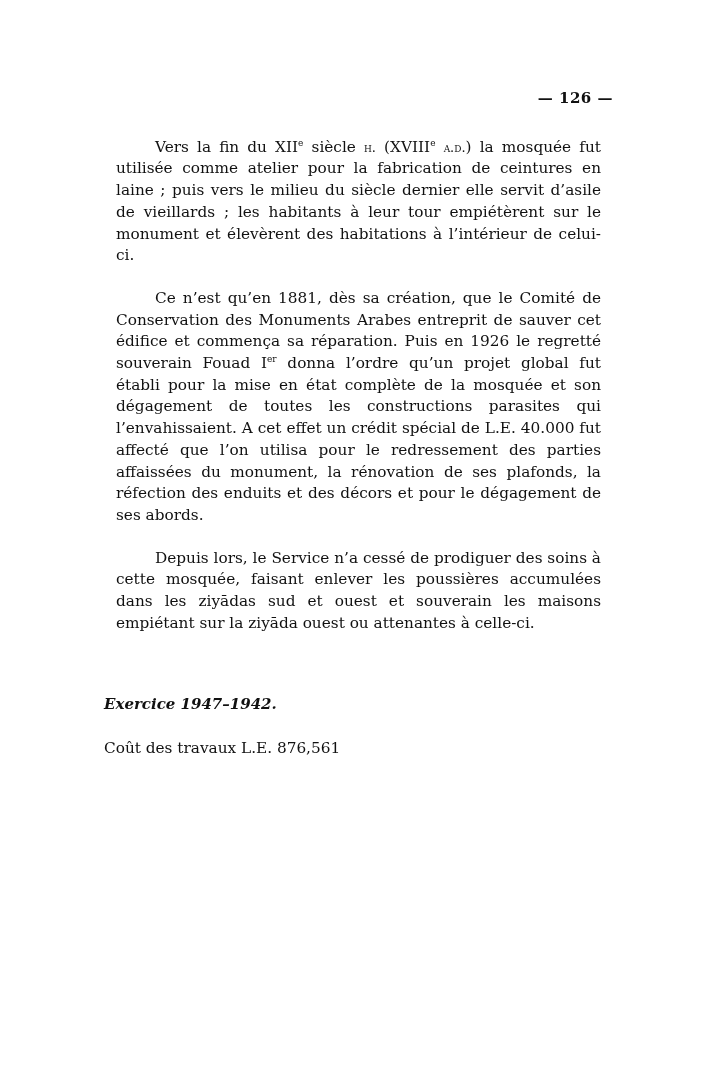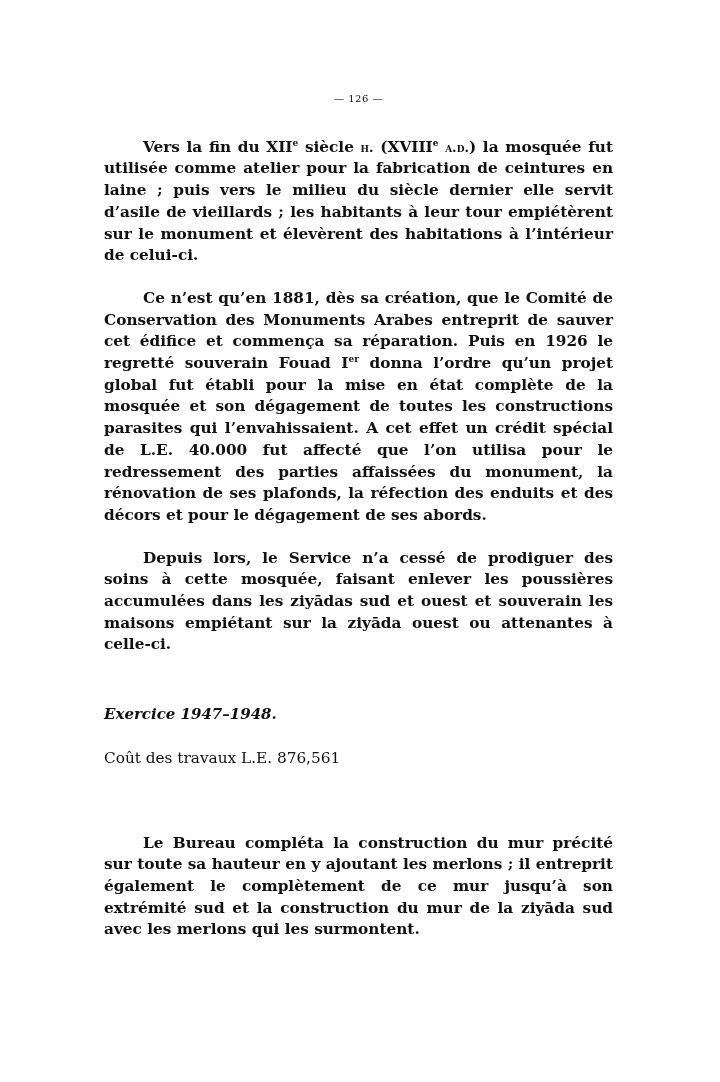--- a/index.html
+++ b/index.html
@@ -3,24 +3,24 @@
   <meta charset="utf-8">
   <style>
     html, body { margin: 0; padding: 0; background: #ffffff; }
     body { width: 720px; height: 1082px; position: relative; overflow: hidden; }
     .page {
       position: absolute; left: 104px; top: 88px; width: 509px;
       font-family: "DejaVu Serif", "Liberation Serif", serif;
       color: #111111; font-size: 15.3px; line-height: 21.7px;
     }
     .page-number {
-      text-align: center; font-weight: normal; font-size: 10px;
+      text-align: right; font-weight: bold; font-size: 15px;
       margin: 0 0 27px 0; letter-spacing: 0.5px;
     }
-    p { margin: 0; text-align: justify; text-indent: 39px; font-weight: bold; }
+    p { margin: 12px; text-align: justify; text-indent: 39px; }
     p.para { margin-bottom: 21px; }
     .sc { font-variant: small-caps; font-size: 13px; }
     sup { font-size: 9px; line-height: 0; vertical-align: 6px; }
     .heading {
       font-style: italic; font-weight: bold; margin: 0; font-size: 15px;
     }
     .cost { text-align: left; margin: 0; }
     .spacer-lg { height: 48px; }
     .spacer-md { height: 15px; }
     .spacer-sm { height: 7px; }
@@ -33,24 +33,23 @@
   <div class="page-number">— 126 —</div>
 
   <p class="para"><span>Vers la fin du XII</span><sup>e</sup><span> siècle </span><span class="sc">h.</span><span> (XVIII</span><sup>e</sup><span> </span><span class="sc">a.d.</span><span>) la mosquée fut utilisée comme atelier pour la fabrication de ceintures en laine ; puis vers le milieu du siècle dernier elle servit d’asile de vieillards ; les habitants à leur tour empiétèrent sur le monument et élevèrent des habitations à l’intérieur de celui-ci.</span></p>
 
   <p class="para"><span>Ce n’est qu’en 1881, dès sa création, que le Comité de Conservation des Monuments Arabes entreprit de sauver cet édifice et commença sa réparation. Puis en 1926 le regretté souverain Fouad I</span><sup>er</sup><span> donna l’ordre qu’un projet global fut établi pour la mise en état complète de la mosquée et son dégagement de toutes les constructions parasites qui l’envahissaient. A cet effet un crédit spécial de L.E. 40.000 fut affecté que l’on utilisa pour le redressement des parties affaissées du monument, la rénovation de ses plafonds, la réfection des enduits et des décors et pour le dégagement de ses abords.</span></p>
 
   <p>Depuis lors, le Service n’a cessé de prodiguer des soins à cette mosquée, faisant enlever les poussières accumulées dans les ziyādas sud et ouest et souverain les maisons empiétant sur la ziyāda ouest ou attenantes à celle-ci.</p>
 
   <div class="spacer-lg"></div>
 
-  <div class="heading">Exercice 1947–1948.</div>
+  <div class="heading">Exercice 1947–1942.</div>
   <div class="spacer-md"></div>
   <div class="spacer-sm"></div>
   <div class="cost">Coût des travaux L.E. 876,561</div>
 
   <div class="spacer-lg"></div>
 
   <div class="spacer-md"></div>
-  <p>Le Bureau compléta la construction du mur précité sur toute sa hauteur en y ajoutant les merlons ; il entreprit également le complètement de ce mur jusqu’à son extrémité sud et la construction du mur de la ziyāda sud avec les merlons qui les surmontent.</p>
   <div class="spacer-cost"></div>
   <div class="spacer-sm"></div>
 </div>
 
 </body></html>

